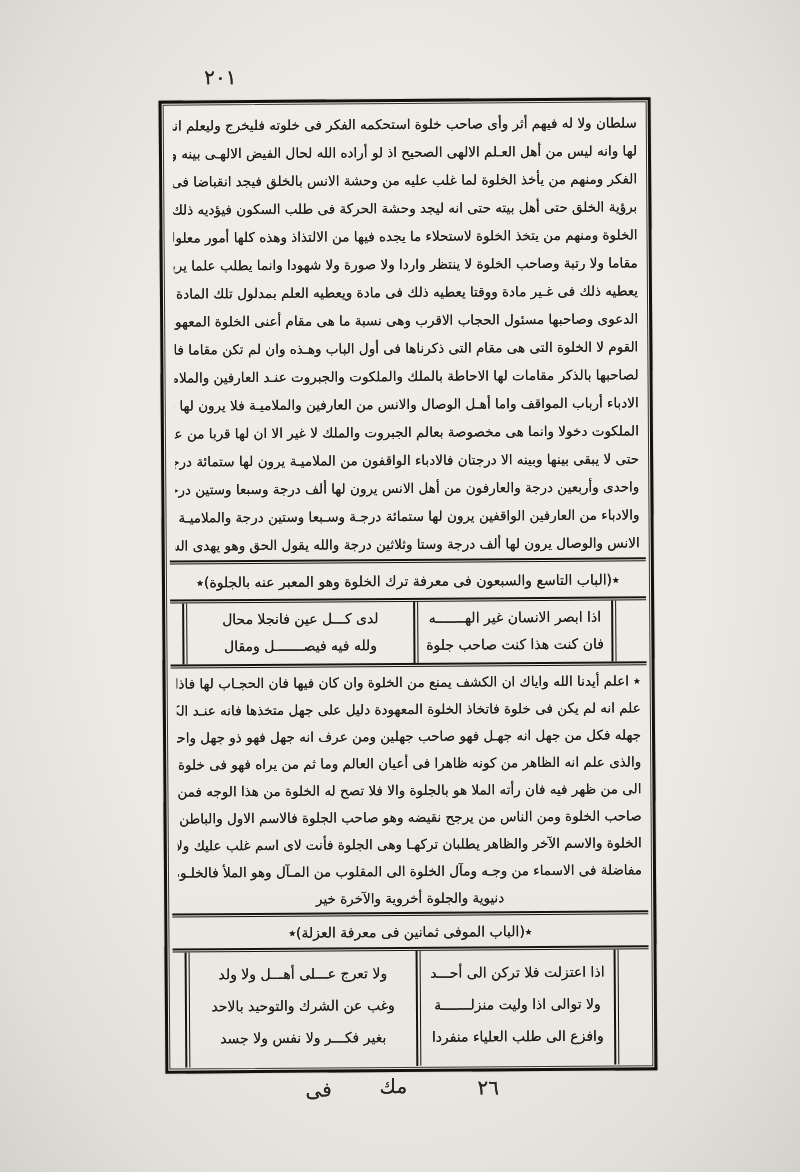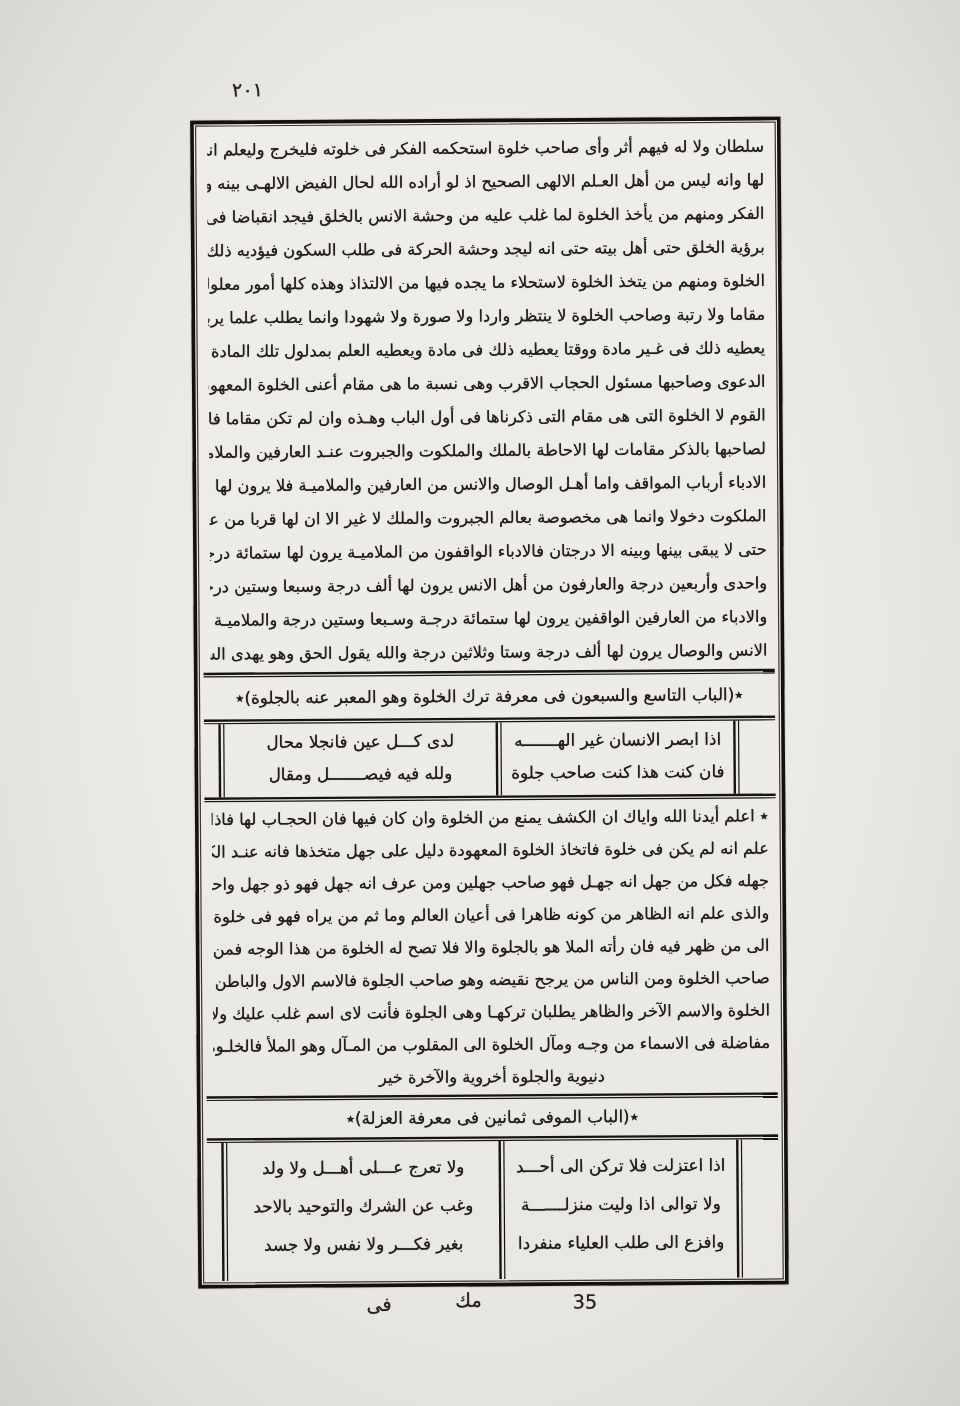--- a/index.html
+++ b/index.html
@@ -9,21 +9,21 @@
     font-family:"DejaVu Sans",sans-serif;
     color:#221e18;
   }
   .scan{
     position:absolute;inset:0;
     background:radial-gradient(ellipse at 50% 46%, #f1efe9 0%, #ebe9e3 55%, #e0deD8 82%, #d3d1cb 100%);
   }
   .tilt{position:absolute;inset:0;transform:rotate(-0.4deg);transform-origin:50% 50%;}
   .page-number{
     position:absolute;left:180px;top:64px;width:60px;
-    font-size:16px;letter-spacing:3px;text-align:center;
+    font-size:20px;letter-spacing:3px;text-align:right;
     color:#2a261f;text-shadow:0 0 0.6px rgba(30,26,20,.85);
   }
   .frame{
     position:absolute;left:162px;top:99px;width:492px;height:973px;
     border:3px solid #14110c;box-sizing:border-box;
     box-shadow:0 0 1px rgba(0,0,0,.6);
     background:linear-gradient(180deg,#efede7 0%,#edebe5 60%,#e9e7e1 100%);
   }
   .frame-inner{position:absolute;inset:1px;border:1px solid #3c372f;pointer-events:none;}
   .content{
@@ -56,21 +56,21 @@
   .vrule{flex:none;width:5px;border-left:2px solid #17140f;border-right:1px solid #17140f;box-sizing:border-box;}
   .p-col{overflow:hidden;text-align:center;}
   .col-r{flex-grow:46;flex-basis:0;}
   .col-l{flex-grow:54;flex-basis:0;}
   .p1 .vline{line-height:27px;}
   .p1 .p-col{padding-top:3px;}
   .p2 .vline{line-height:32px;}
   .p2 .p-col{padding-top:6px;}
   .vline{font-size:14px;white-space:nowrap;overflow:hidden;}
   .footer-item{
-    position:absolute;font-size:16px;color:#2a261f;
+    position:absolute;font-size:20px;color:#2a261f;
     text-shadow:0 0 0.6px rgba(30,26,20,.85);
   }
   .quire{left:474px;top:1076px;}
   .pressmark{left:376px;top:1074px;font-family:Liberation Serif, serif;}
   .catchword{left:302px;top:1077px;}
 </style>
 </head>
 <body>
 
 <div class="scan">
@@ -157,18 +157,18 @@
               <div class="vline">وغب عن الشرك والتوحيد بالاحد</div>
               <div class="vline">بغير فكـــر ولا نفس ولا جسد</div>
             </div>
           <div class="vrule"></div>
           <div class="gut gut-l"></div>
         </div>
 
       </div>
     </div>
 
-    <span class="footer-item quire">35</span>
+    <span class="footer-item quire">٢٦</span>
     <span class="footer-item pressmark">مك</span>
     <span class="footer-item catchword">فى</span>
 
   </div>
 </div>
 
 </body></html>

